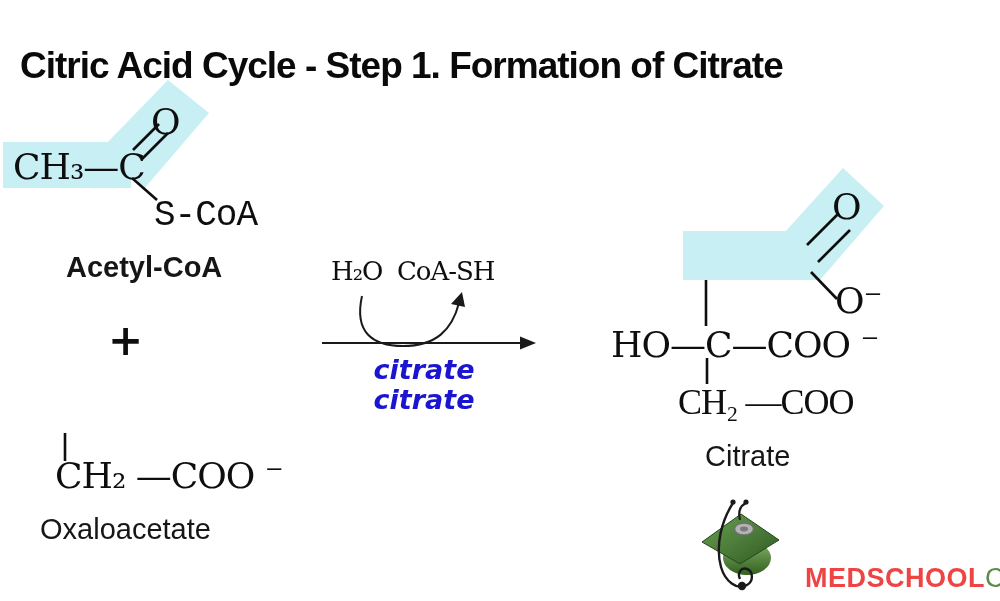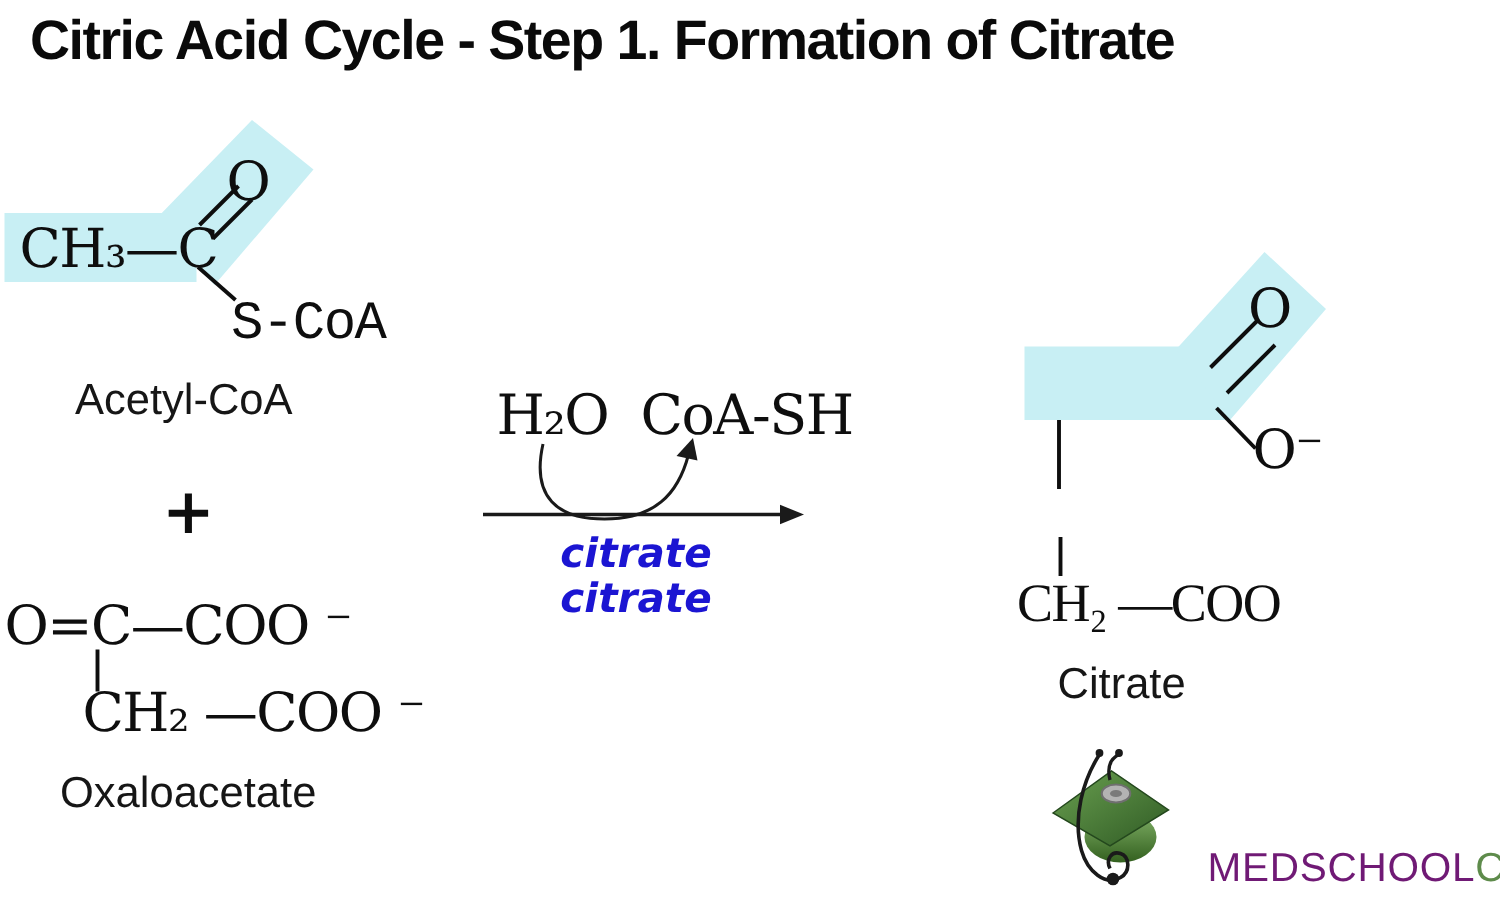--- a/index.html
+++ b/index.html
@@ -11,28 +11,29 @@
     font-family:"Liberation Sans", sans-serif;
   }
   .layer{position:absolute;left:0;top:0;}
   .txt{position:absolute;white-space:pre;line-height:1;color:#111;}
   .title{
     font-family:"Liberation Sans", sans-serif;
     font-weight:bold;
     font-size:37px;
     letter-spacing:-1px;
     color:#0a0a0a;
+    margin-top:39px;
   }
   .formula{
     font-family:"DejaVu Serif", "Liberation Serif", serif;
     font-size:36px;
     letter-spacing:-1px;
     color:#0e0e0e;
   }
-  .formula-sm{font-size:37px;}
+  .formula-sm{font-size:26px;}
   .label{
     font-family:"Liberation Sans", sans-serif;
     font-size:29px;
     color:#161616;
   }
   .plus{
     font-family:"DejaVu Serif", serif;
     font-size:42px;
     font-weight:bold;
     color:#0e0e0e;
@@ -45,21 +46,21 @@
     color:#1b15d2;
     text-align:center;
     width:200px;
   }
   .logo-text{
     font-family:"Liberation Sans", sans-serif;
     font-size:27px;
     letter-spacing:0.5px;
     white-space:pre;
   }
-  .logo-black{font-weight:400;color:#701a75;}
+  .logo-black{font-weight:700;color:#ef4444;}
   .logo-green{font-weight:500;color:#5e8b4b;}
 </style>
 </head>
 <body>
 
 <div class="canvas">
 
   <svg class="layer" width="1000" height="601" viewBox="0 0 1000 601">
     <defs>
       <linearGradient id="capGrad" x1="0" y1="0" x2="1" y2="1">
@@ -121,34 +122,34 @@
       <ellipse cx="744" cy="529" rx="9.5" ry="6" fill="#b3b3b3" stroke="#6f6f6f" stroke-width="1.4"></ellipse>
       <ellipse cx="744" cy="529" rx="4" ry="2.4" fill="#7a7a7a"></ellipse>
     </g>
   </svg>
 
   <div class="txt title" style="left:20px;top:8px;">Citric Acid Cycle - Step 1. Formation of Citrate</div>
 
   <div class="txt formula" style="left:13px;top:149px;">CH₃—C</div>
   <div class="txt formula" style="left:151px;top:104px;">O</div>
   <div class="txt formula" style="left:154px;top:198px;font-family:Liberation Mono, monospace;">S-CoA</div>
-  <div class="txt label" style="left:50px;top:253px;">Acetyl-CoA</div>
+  <div class="txt label" style="left:66px;top:253px;font-weight:bold;">Acetyl-CoA</div>
 
   <div class="txt plus" style="left:108px;top:320px;">+</div>
 
-  <div class="txt formula" style="left:3px;top:400px;">O=C—COO ⁻</div>
   <div class="txt formula" style="left:55px;top:458px;">CH₂ —COO ⁻</div>
   <div class="txt label" style="left:40px;top:515px;text-align:right;">Oxaloacetate</div>
 
   <div class="txt formula formula-sm" style="left:331px;top:258px;">H₂O  CoA-SH</div>
   <div class="txt enzyme" style="left:324px;top:356px;">citrate</div>
   <div class="txt enzyme" style="left:324px;top:386px;">citrate</div>
 
   <div class="txt formula" style="left:832px;top:189px;">O</div>
   <div class="txt formula" style="left:835px;top:283px;">O⁻</div>
+  <div class="txt formula" style="left:611px;top:327px;">HO—C—COO ⁻</div>
   <div class="txt formula" style="left:678px;top:384px;font-family:Liberation Serif, serif;">CH₂ —COO</div>
   <div class="txt label" style="left:705px;top:442px;">Citrate</div>
 
   <div class="txt logo-text" style="left:773px;top:538px;">
     <span class="logo-black">MEDSCHOOL</span><span class="logo-green">COACH</span>
   </div>
 
 </div>
 
 </body></html>

